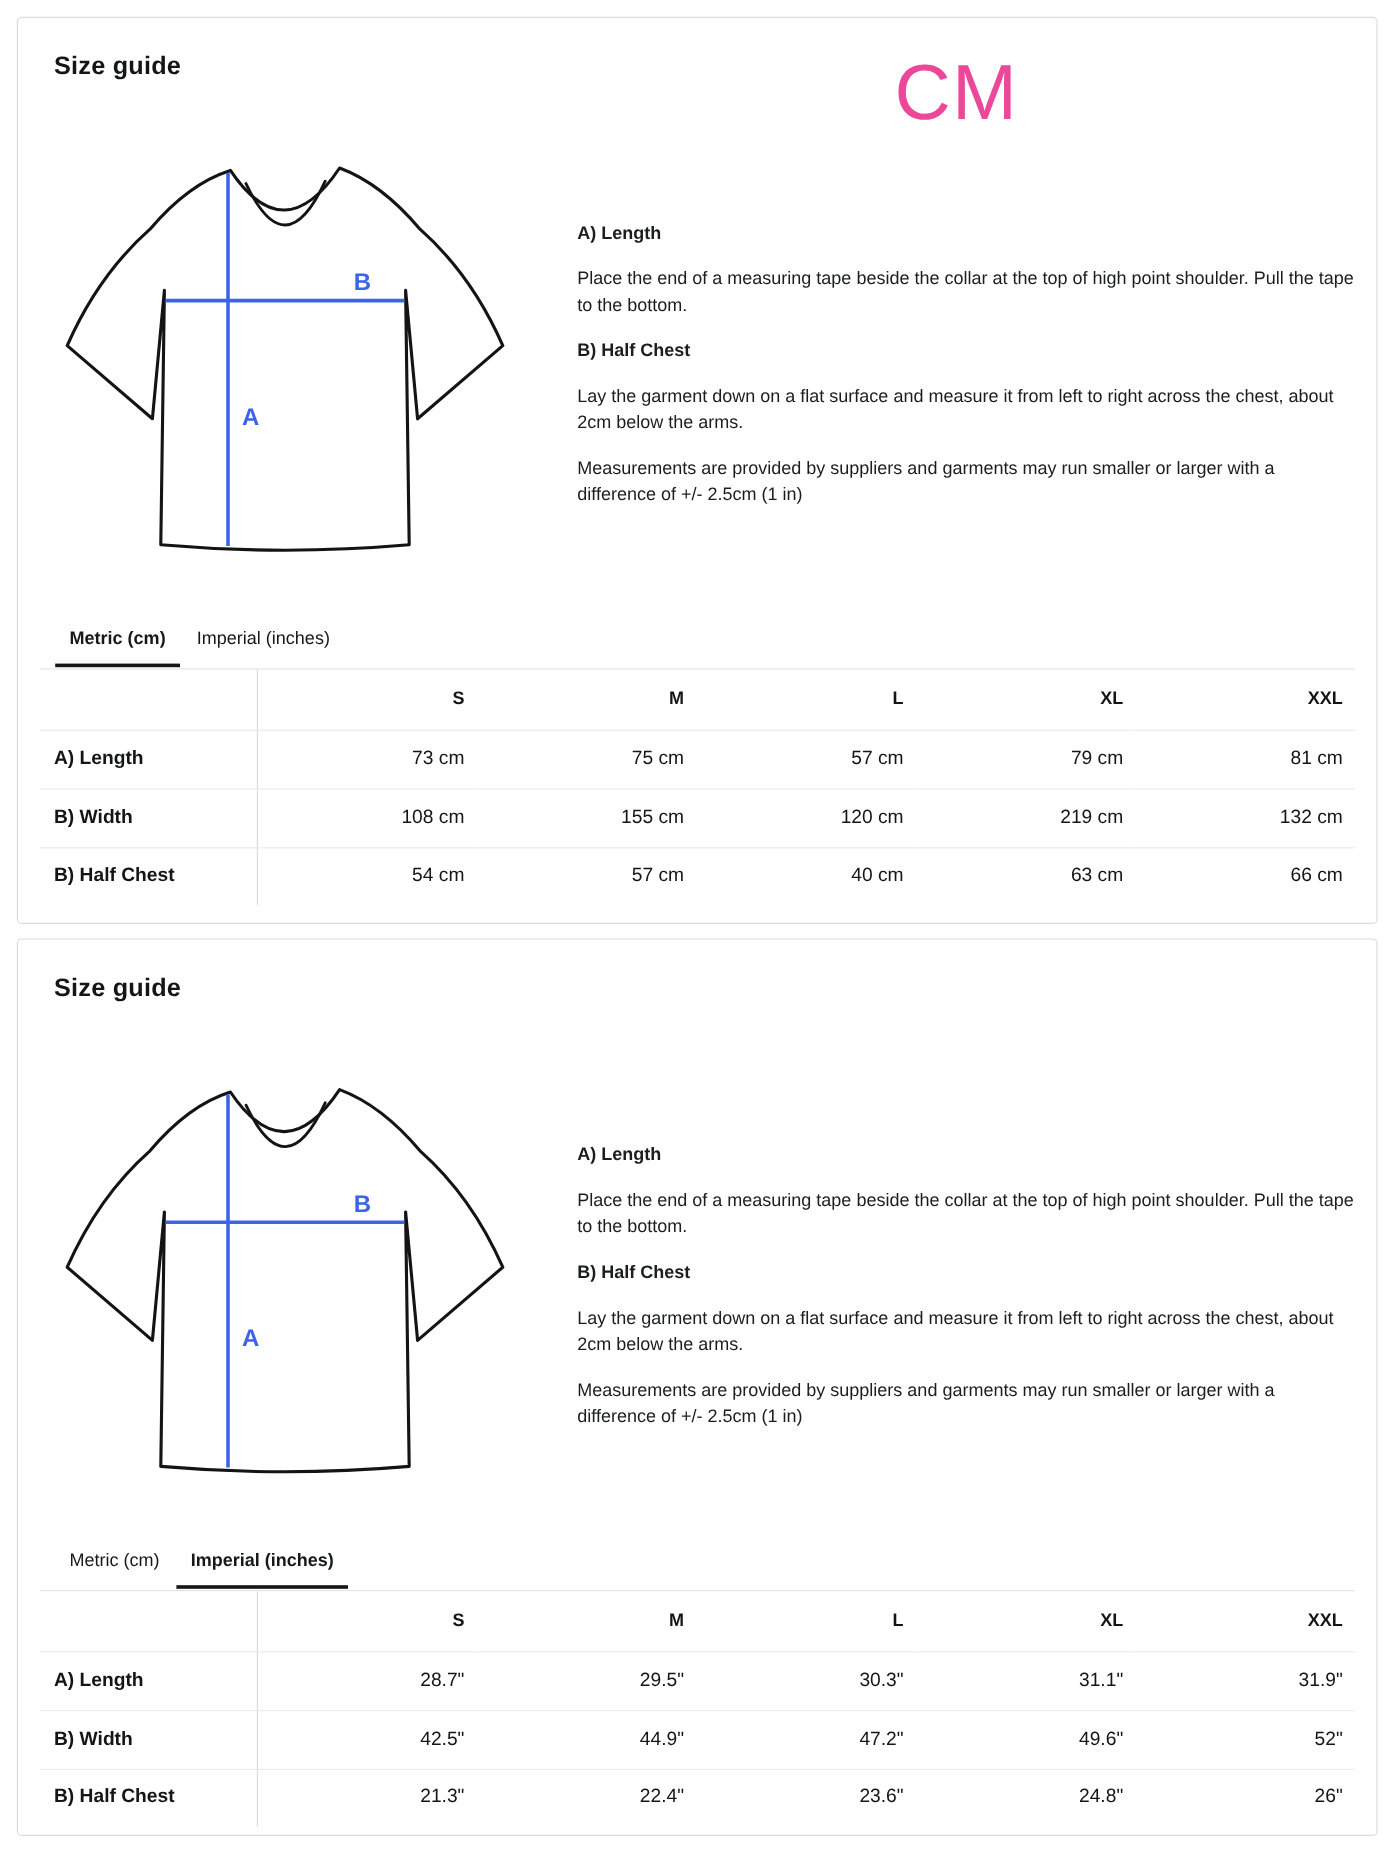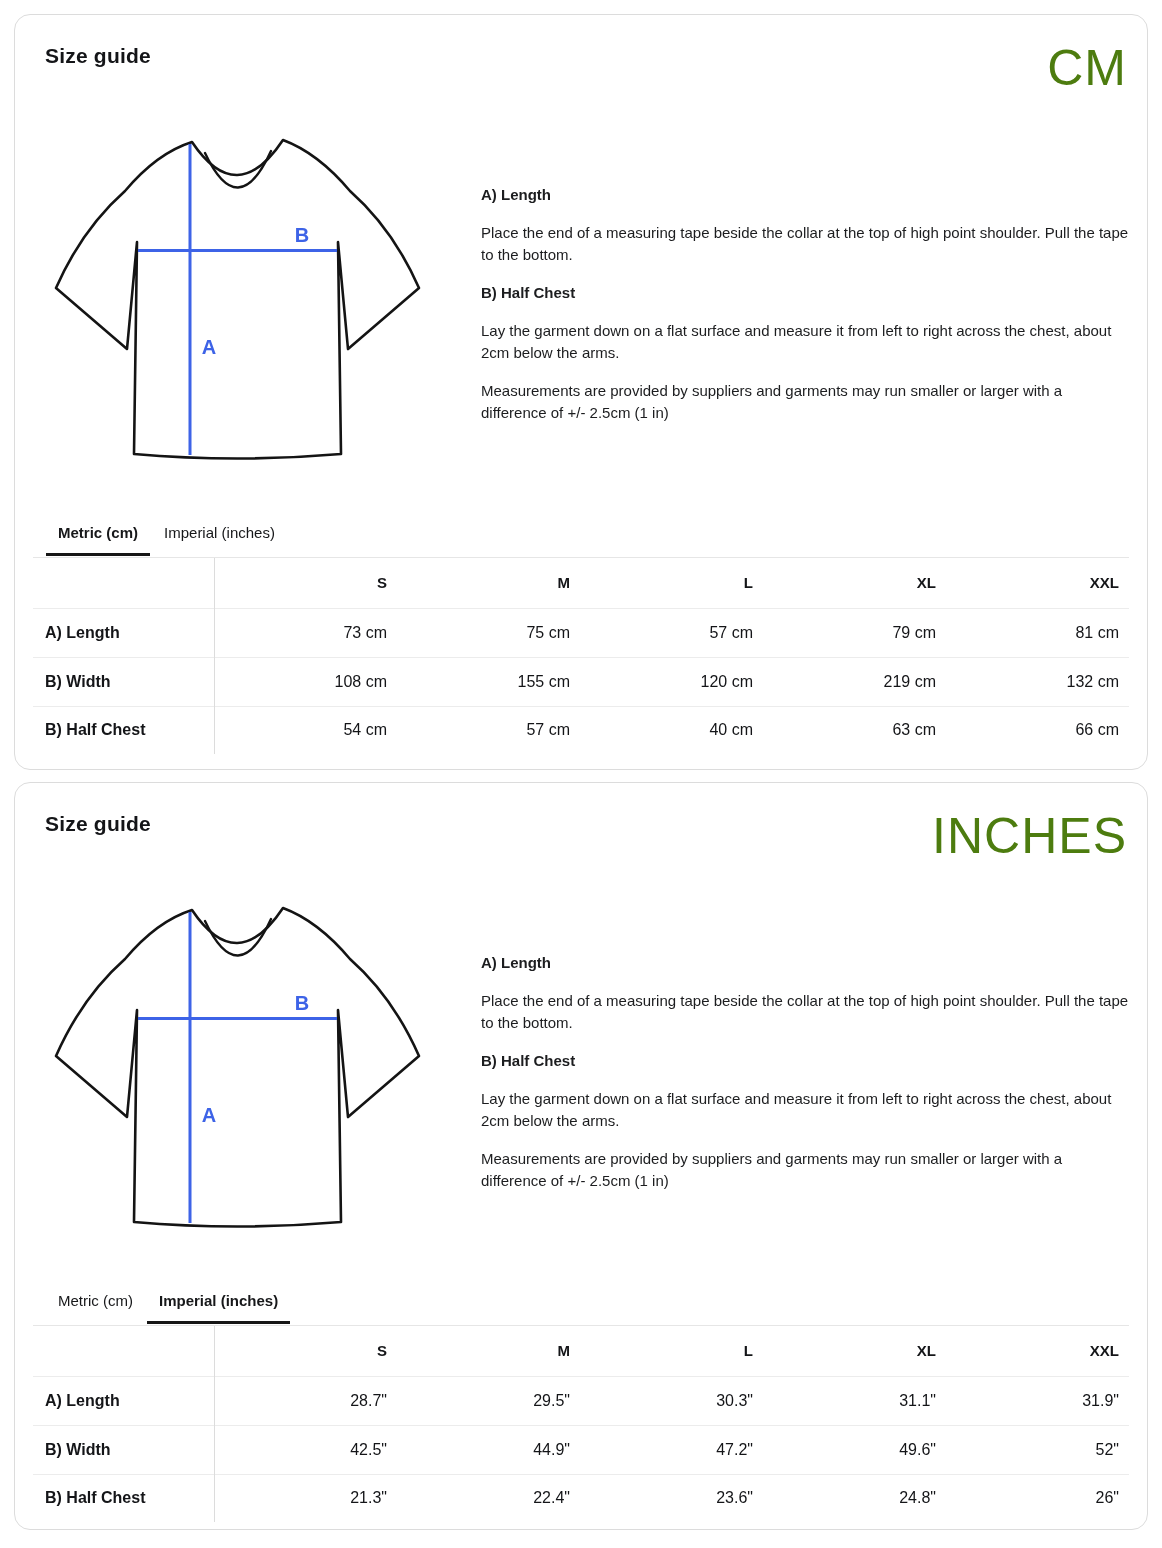--- a/index.html
+++ b/index.html
@@ -9,34 +9,34 @@
     color:#17181a;
     -webkit-font-smoothing:antialiased;
   }
   .panel {
     position:relative;
     box-sizing:border-box;
     width:1134px;
     margin-left:14px;
     background:#fff;
     border:1px solid #dcdcdc;
-    border-radius:16px;
+    border-radius:4px;
   }
   #panel-cm { margin-top:14px; height:756px; }
   #panel-inches { margin-top:12px; height:748px; margin-bottom:18px; }
 
   .panel-title {
     position:absolute; left:30px; top:29px;
     font-size:21px; font-weight:bold; letter-spacing:.2px; color:#141518;
   }
   .unit-heading {
     position:absolute; left:452px; top:24px; width:660px;
-    text-align:right;
-    font-size:50px; font-weight:400; letter-spacing:1px;
-    color:#4d7c0f;
+    text-align:center;
+    font-size:65px; font-weight:400; letter-spacing:1px;
+    color:#ec4899;
   }
 
   .shirt-svg { position:absolute; left:26px; top:106px; }
   .shirt-svg .outline { fill:#ffffff; stroke:#141414; stroke-width:2.6; stroke-linejoin:round; stroke-linecap:round; }
   .shirt-svg .collar  { fill:none; stroke:#141414; stroke-width:2.4; stroke-linecap:round; }
   .shirt-svg .blue-line { stroke:#3d63e7; stroke-width:3; }
   .shirt-svg .blue-label {
     fill:#3d63e7; font-family:"Liberation Sans",sans-serif;
     font-size:20px; font-weight:bold; text-anchor:middle;
   }
@@ -160,21 +160,20 @@
           <td>63 cm</td>
           <td>66 cm</td>
         </tr>
       </tbody>
     </table>
   </div>
 </section>
 
 <section class="panel" id="panel-inches">
   <div class="panel-title">Size guide</div>
-  <div class="unit-heading">INCHES</div>
 
   <svg class="shirt-svg" viewBox="0 0 420 360" width="420" height="360">
     <path class="outline" d="M151,21 Q196,88 242,19 Q277,32 309,70 Q352,108 378,167 L307,228 L297,121 L300,333 Q196,342 93,333 L96,121 L86,228 L15,167 Q41,108 84,70 Q116,32 151,21 Z"></path>
     <path class="collar" d="M164,32 Q197,102 230,30"></path>
     <line class="blue-line" x1="149" y1="23" x2="149" y2="334"></line>
     <line class="blue-line" x1="97" y1="129.5" x2="296" y2="129.5"></line>
     <text class="blue-label" x="168" y="233">A</text>
     <text class="blue-label" x="261" y="121">B</text>
   </svg>
 

